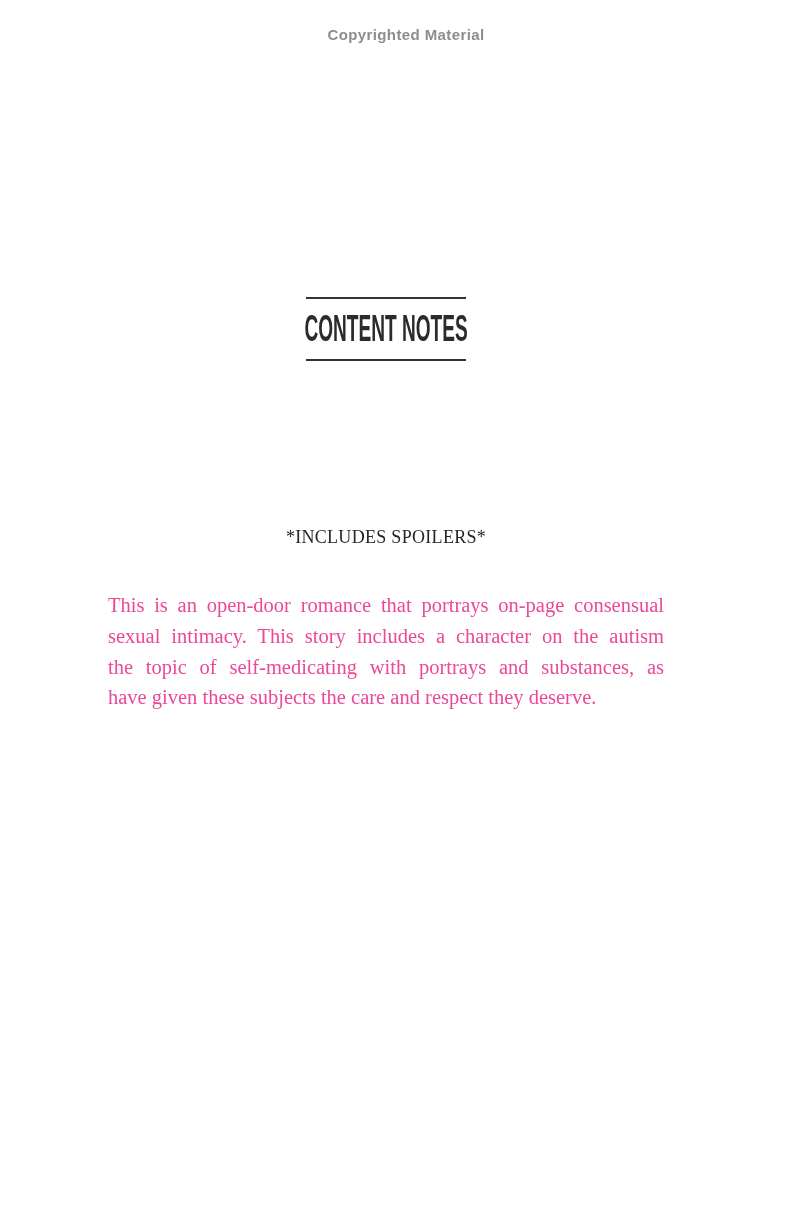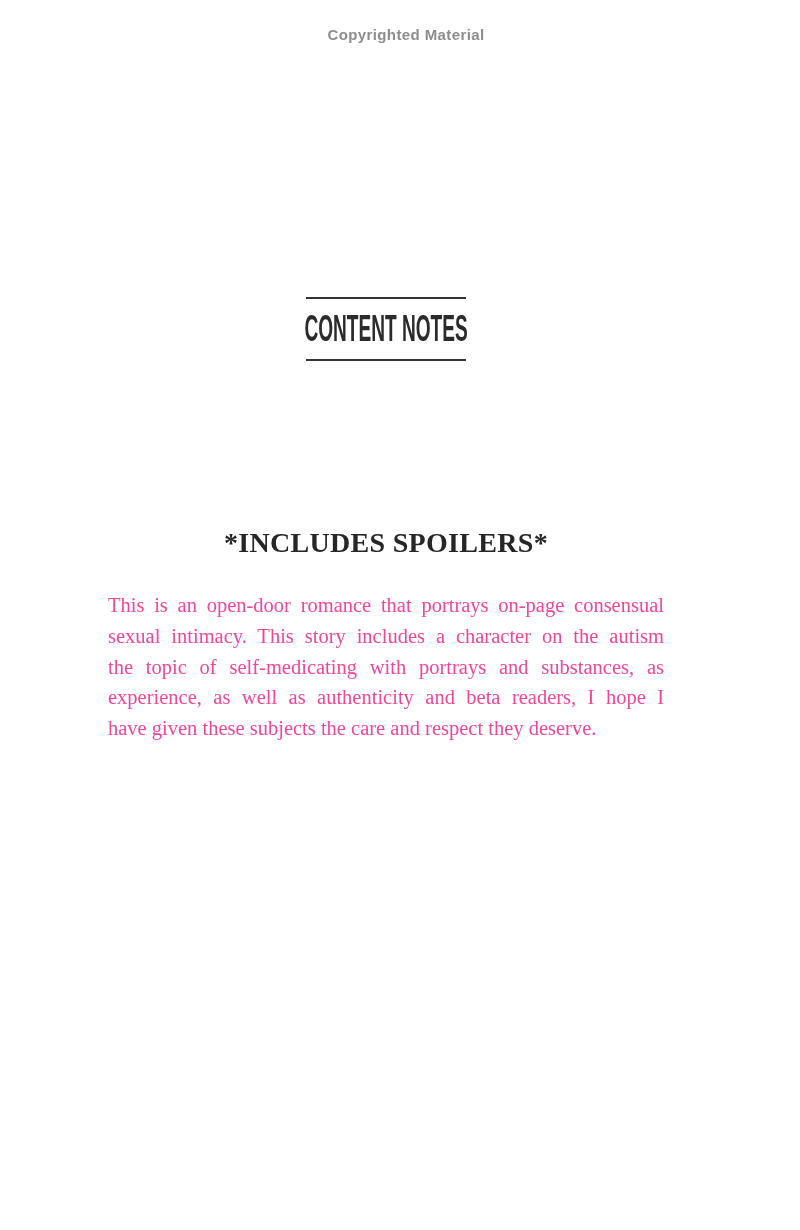--- a/index.html
+++ b/index.html
@@ -55,22 +55,22 @@
     transform-origin: center;
   }
 
   .spoiler-heading {
     position: absolute;
     left: 108px;
     top: 527px;
     width: 556px;
     text-align: center;
     font-family: "Liberation Serif", serif;
-    font-weight: 700;
-    font-size: 28px;
+    font-weight: 400;
+    font-size: 18px;
     color: #262626;
     letter-spacing: 0.3px;
   }
 
   .content-paragraph {
     position: absolute;
     left: 108px;
     top: 590px;
     width: 556px;
     font-family: "Liberation Serif", serif;
@@ -99,19 +99,18 @@
   <div class="title-block">
     <span class="page-title">CONTENT NOTES</span>
   </div>
 
   <div class="spoiler-heading">*INCLUDES SPOILERS*</div>
 
   <div class="content-paragraph">
     <div class="para-line">This is an open-door romance that portrays on-page consensual</div>
     <div class="para-line">sexual intimacy. This story includes a character on the autism</div>
     <div class="para-line">the topic of self-medicating with portrays and substances, as</div>
-    <div class="para-line">experience, as well as authenticity and beta readers, I hope I</div>
     <div class="para-line last-line">have given these subjects the care and respect they deserve.</div>
   </div>
 
   <div class="copyright-notice copyright-bottom">Copyrighted Material</div>
 
 </div>
 
 </body></html>

